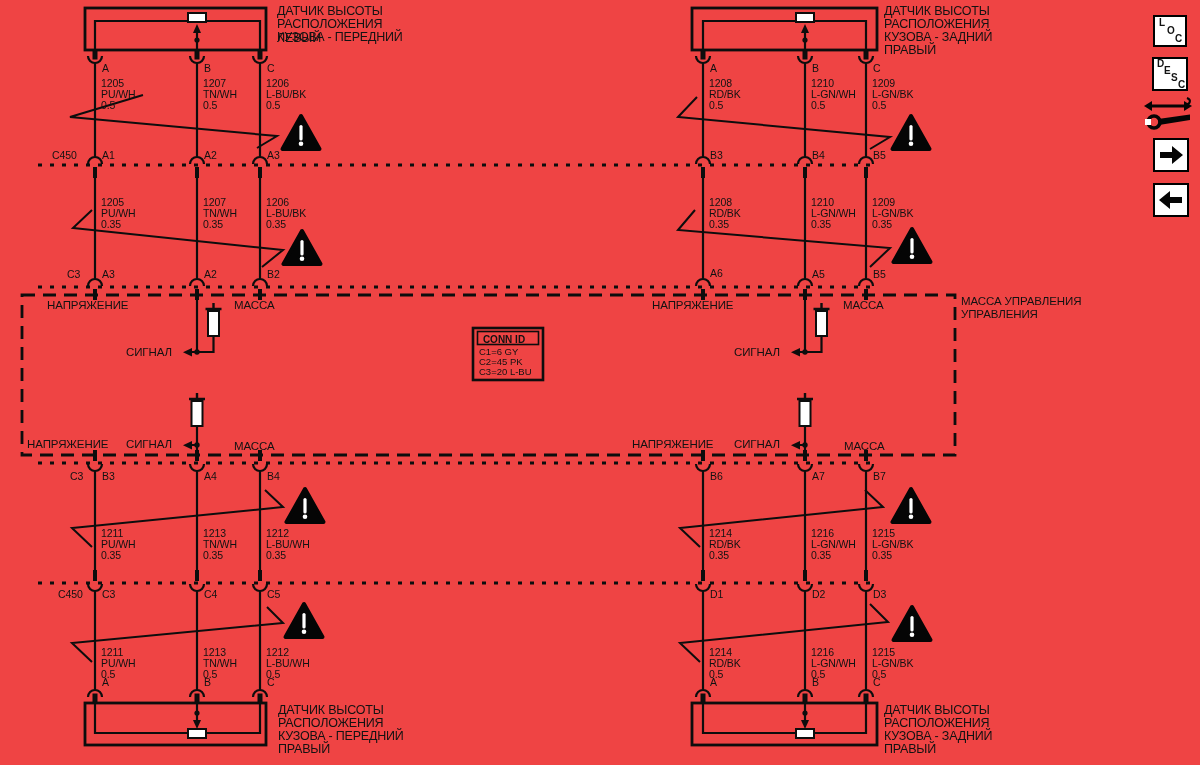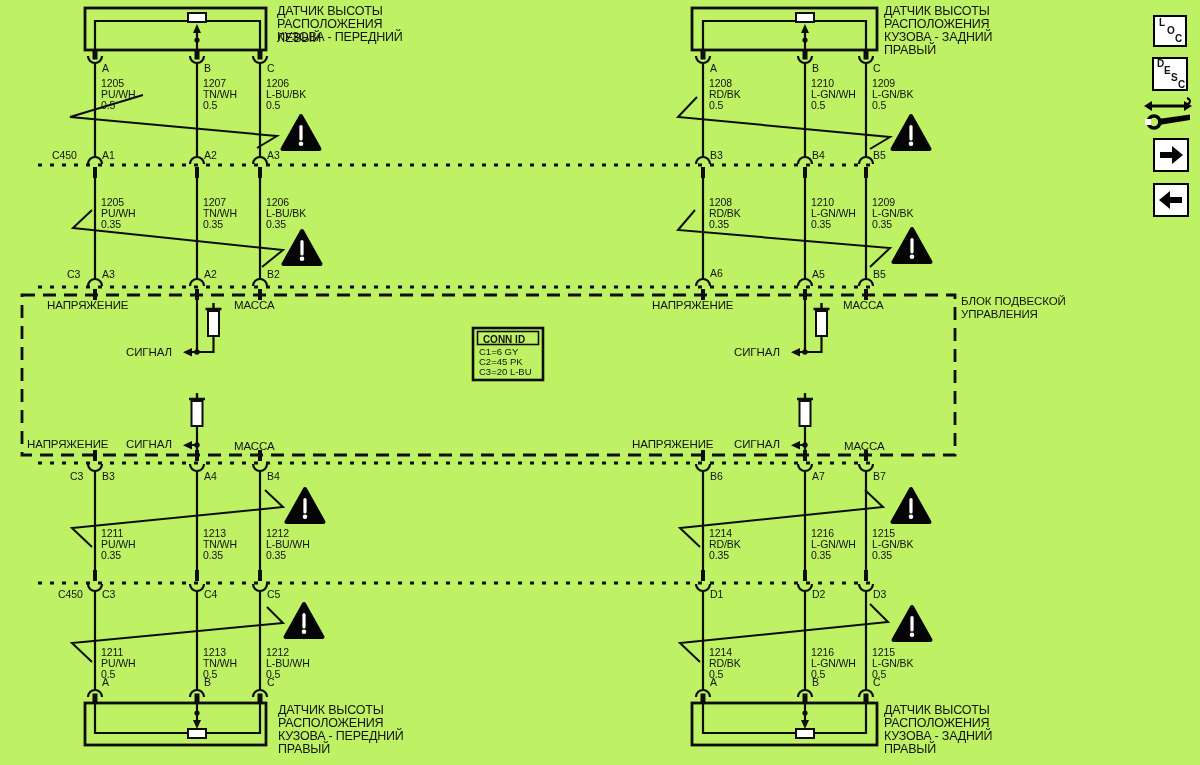--- a/index.html
+++ b/index.html
@@ -1,16 +1,16 @@
 <!DOCTYPE html>
 <html><head>
 <meta charset="utf-8">
 <style>
   html,body{margin:0;padding:0;background:#e8e8e8;}
-  .stage{position:relative;width:1200px;height:765px;background:#bef264;overflow:hidden;
+  .stage{position:relative;width:1200px;height:765px;background:#ef4444;overflow:hidden;
          font-family:"Liberation Sans",sans-serif;color:#121212;}
   svg.layer{position:absolute;left:0;top:0;}
   .lbl{position:absolute;font-size:10.5px;line-height:11px;white-space:nowrap;letter-spacing:-0.1px;}
   .ttl{position:absolute;font-size:12.5px;line-height:13px;white-space:nowrap;letter-spacing:-0.2px;}
   .mod{position:absolute;font-size:11.5px;line-height:12px;white-space:nowrap;letter-spacing:-0.1px;}
   .wb span{display:block;font-size:10.5px;line-height:10.8px;}
   .cid-h{position:absolute;font-size:10px;font-weight:bold;text-align:center;}
   .cid-r{position:absolute;font-size:9.5px;line-height:10.5px;}
   .btn{position:absolute;border:2.4px solid #000;background:#fff;box-sizing:border-box;}
   .btn-plain{position:absolute;box-sizing:border-box;}
@@ -292,21 +292,21 @@
   <div class="lbl" style="left:812px;top:269px">A5</div>
   <div class="lbl" style="left:873px;top:269px">B5</div>
 
   <div class="mod" style="left:47px;top:299px">НАПРЯЖЕНИЕ</div>
   <div class="mod" style="left:234px;top:299px">МАССА</div>
   <div class="mod" style="left:652px;top:299px">НАПРЯЖЕНИЕ</div>
   <div class="mod" style="left:843px;top:299px">МАССА</div>
   <div class="mod" style="left:126px;top:346px">СИГНАЛ</div>
   <div class="mod" style="left:734px;top:346px">СИГНАЛ</div>
 
-  <div class="mod" style="left:961px;top:295px">БЛОК ПОДВЕСКОЙ</div>
+  <div class="mod" style="left:961px;top:295px">МАССА УПРАВЛЕНИЯ</div>
   <div class="mod" style="left:961px;top:308px">УПРАВЛЕНИЯ</div>
 
   <div class="cid-h" style="left:473px;top:334px;width:62px">CONN ID</div>
   <div class="cid-r" style="left:479px;top:347px">C1=6 GY</div>
   <div class="cid-r" style="left:479px;top:357px">C2=45 PK</div>
   <div class="cid-r" style="left:479px;top:367px">C3=20 L-BU</div>
 
   <div class="mod" style="left:27px;top:438px">НАПРЯЖЕНИЕ</div>
   <div class="mod" style="left:126px;top:438px">СИГНАЛ</div>
   <div class="mod" style="left:234px;top:440px">МАССА</div>

